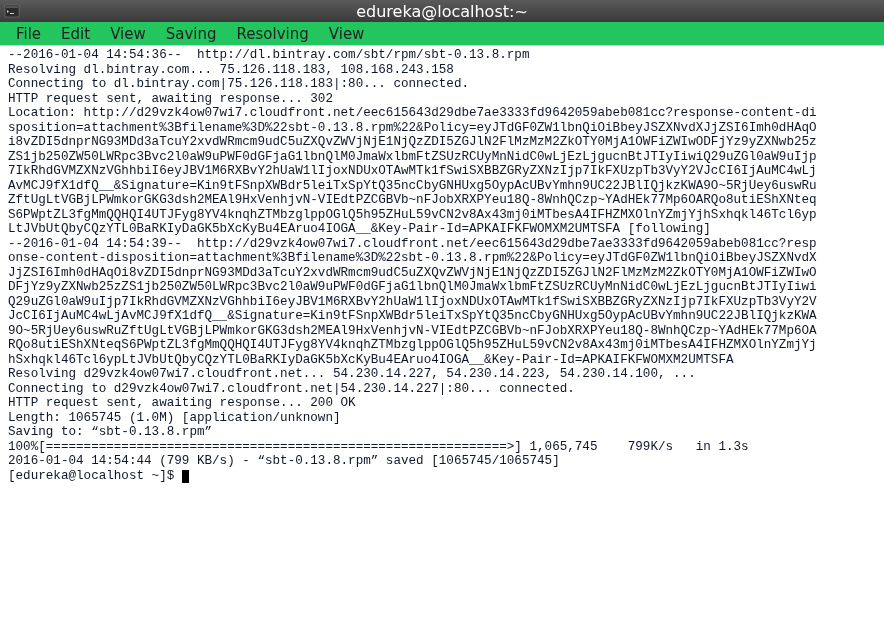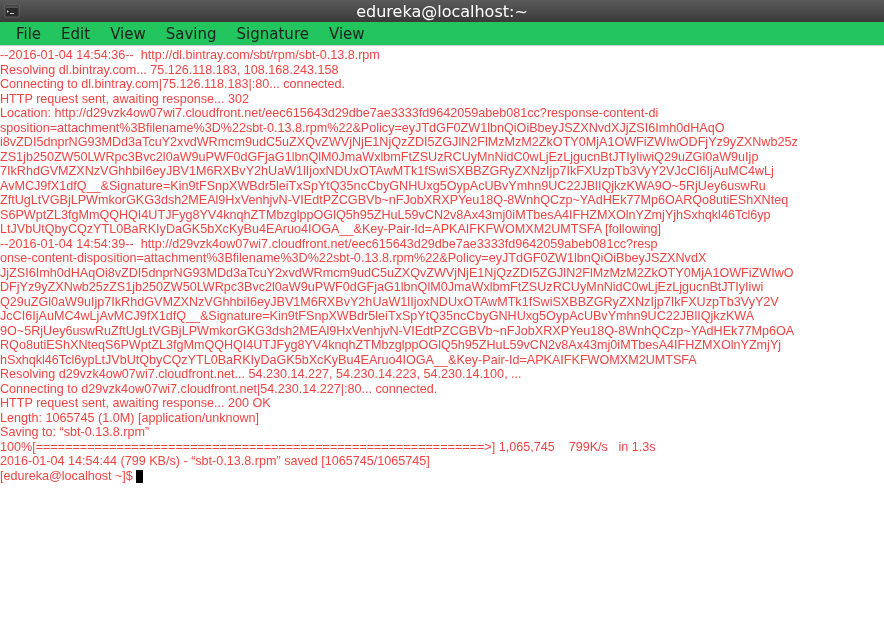--- a/index.html
+++ b/index.html
@@ -38,27 +38,27 @@
       align-items: center;
       padding: 0 6px;
       font-size: 15px;
       color: #222;
     }
     .menu-item {
       padding: 3px 10px;
       cursor: default;
     }
     .terminal {
-      font-family: Liberation Sans, sans-serif;
+      font-family: Liberation Mono, monospace;
       font-size: 12.6px;
       line-height: 14.5px;
       white-space: pre;
-      color: #ef4444;
+      color: #0f172a;
       background: #fff;
-      padding: 2px 0;
+      padding: 2px 8px;
       overflow: hidden;
     }
     .cursor {
       display: inline-block;
       width: 7px;
       height: 13px;
       background: #000;
       vertical-align: text-bottom;
     }
     .terminal-line {
@@ -77,17 +77,17 @@
     <rect x="6" y="10" width="4" height="1" fill="#ccc"></rect>
   </svg>
   <span>edureka@localhost:~</span>
 </div>
 
 <div class="menu-bar">
   <span class="menu-item">File</span>
   <span class="menu-item">Edit</span>
   <span class="menu-item">View</span>
   <span class="menu-item">Saving</span>
-  <span class="menu-item">Signature</span>
+  <span class="menu-item">Resolving</span>
   <span class="menu-item">View</span>
 </div>
 
 <div class="terminal" id="term"><div class="terminal-line">--2016-01-04 14:54:36--  http://dl.bintray.com/sbt/rpm/sbt-0.13.8.rpm</div><div class="terminal-line">Resolving dl.bintray.com... 75.126.118.183, 108.168.243.158</div><div class="terminal-line">Connecting to dl.bintray.com|75.126.118.183|:80... connected.</div><div class="terminal-line">HTTP request sent, awaiting response... 302 </div><div class="terminal-line">Location: http://d29vzk4ow07wi7.cloudfront.net/eec615643d29dbe7ae3333fd9642059abeb081cc?response-content-di</div><div class="terminal-line">sposition=attachment%3Bfilename%3D%22sbt-0.13.8.rpm%22&amp;Policy=eyJTdGF0ZW1lbnQiOiBbeyJSZXNvdXJjZSI6Imh0dHAqO</div><div class="terminal-line">i8vZDI5dnprNG93MDd3aTcuY2xvdWRmcm9udC5uZXQvZWVjNjE1NjQzZDI5ZGJlN2FlMzMzM2ZkOTY0MjA1OWFiZWIwODFjYz9yZXNwb25z</div><div class="terminal-line">ZS1jb250ZW50LWRpc3Bvc2l0aW9uPWF0dGFjaG1lbnQlM0JmaWxlbmFtZSUzRCUyMnNidC0wLjEzLjgucnBtJTIyIiwiQ29uZGl0aW9uIjp</div><div class="terminal-line">7IkRhdGVMZXNzVGhhbiI6eyJBV1M6RXBvY2hUaW1lIjoxNDUxOTAwMTk1fSwiSXBBZGRyZXNzIjp7IkFXUzpTb3VyY2VJcCI6IjAuMC4wLj</div><div class="terminal-line">AvMCJ9fX1dfQ__&amp;Signature=Kin9tFSnpXWBdr5leiTxSpYtQ35ncCbyGNHUxg5OypAcUBvYmhn9UC22JBlIQjkzKWA9O~5RjUey6uswRu</div><div class="terminal-line">ZftUgLtVGBjLPWmkorGKG3dsh2MEAl9HxVenhjvN-VIEdtPZCGBVb~nFJobXRXPYeu18Q-8WnhQCzp~YAdHEk77Mp6OARQo8utiEShXNteq</div><div class="terminal-line">S6PWptZL3fgMmQQHQI4UTJFyg8YV4knqhZTMbzglppOGlQ5h95ZHuL59vCN2v8Ax43mj0iMTbesA4IFHZMXOlnYZmjYjhSxhqkl46Tcl6yp</div><div class="terminal-line">LtJVbUtQbyCQzYTL0BaRKIyDaGK5bXcKyBu4EAruo4IOGA__&amp;Key-Pair-Id=APKAIFKFWOMXM2UMTSFA [following]</div><div class="terminal-line">--2016-01-04 14:54:39--  http://d29vzk4ow07wi7.cloudfront.net/eec615643d29dbe7ae3333fd9642059abeb081cc?resp</div><div class="terminal-line">onse-content-disposition=attachment%3Bfilename%3D%22sbt-0.13.8.rpm%22&amp;Policy=eyJTdGF0ZW1lbnQiOiBbeyJSZXNvdX</div><div class="terminal-line">JjZSI6Imh0dHAqOi8vZDI5dnprNG93MDd3aTcuY2xvdWRmcm9udC5uZXQvZWVjNjE1NjQzZDI5ZGJlN2FlMzMzM2ZkOTY0MjA1OWFiZWIwO</div><div class="terminal-line">DFjYz9yZXNwb25zZS1jb250ZW50LWRpc3Bvc2l0aW9uPWF0dGFjaG1lbnQlM0JmaWxlbmFtZSUzRCUyMnNidC0wLjEzLjgucnBtJTIyIiwi</div><div class="terminal-line">Q29uZGl0aW9uIjp7IkRhdGVMZXNzVGhhbiI6eyJBV1M6RXBvY2hUaW1lIjoxNDUxOTAwMTk1fSwiSXBBZGRyZXNzIjp7IkFXUzpTb3VyY2V</div><div class="terminal-line">JcCI6IjAuMC4wLjAvMCJ9fX1dfQ__&amp;Signature=Kin9tFSnpXWBdr5leiTxSpYtQ35ncCbyGNHUxg5OypAcUBvYmhn9UC22JBlIQjkzKWA</div><div class="terminal-line">9O~5RjUey6uswRuZftUgLtVGBjLPWmkorGKG3dsh2MEAl9HxVenhjvN-VIEdtPZCGBVb~nFJobXRXPYeu18Q-8WnhQCzp~YAdHEk77Mp6OA</div><div class="terminal-line">RQo8utiEShXNteqS6PWptZL3fgMmQQHQI4UTJFyg8YV4knqhZTMbzglppOGlQ5h95ZHuL59vCN2v8Ax43mj0iMTbesA4IFHZMXOlnYZmjYj</div><div class="terminal-line">hSxhqkl46Tcl6ypLtJVbUtQbyCQzYTL0BaRKIyDaGK5bXcKyBu4EAruo4IOGA__&amp;Key-Pair-Id=APKAIFKFWOMXM2UMTSFA</div><div class="terminal-line">Resolving d29vzk4ow07wi7.cloudfront.net... 54.230.14.227, 54.230.14.223, 54.230.14.100, ...</div><div class="terminal-line">Connecting to d29vzk4ow07wi7.cloudfront.net|54.230.14.227|:80... connected.</div><div class="terminal-line">HTTP request sent, awaiting response... 200 OK</div><div class="terminal-line">Length: 1065745 (1.0M) [application/unknown]</div><div class="terminal-line">Saving to: “sbt-0.13.8.rpm”</div><div class="terminal-line"></div><div class="terminal-line">100%[=============================================================&gt;] 1,065,745    799K/s   in 1.3s    </div><div class="terminal-line"></div><div class="terminal-line">2016-01-04 14:54:44 (799 KB/s) - “sbt-0.13.8.rpm” saved [1065745/1065745]</div><div class="terminal-line"></div><div class="terminal-line">[edureka@localhost ~]$ <span class="cursor"></span></div></div>
 
 </body></html>

